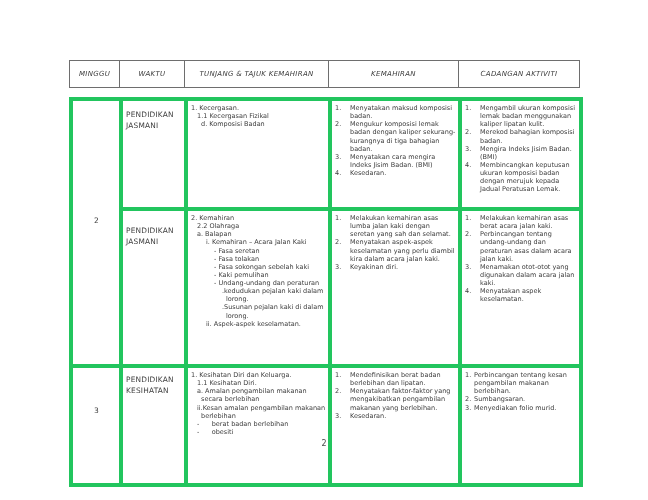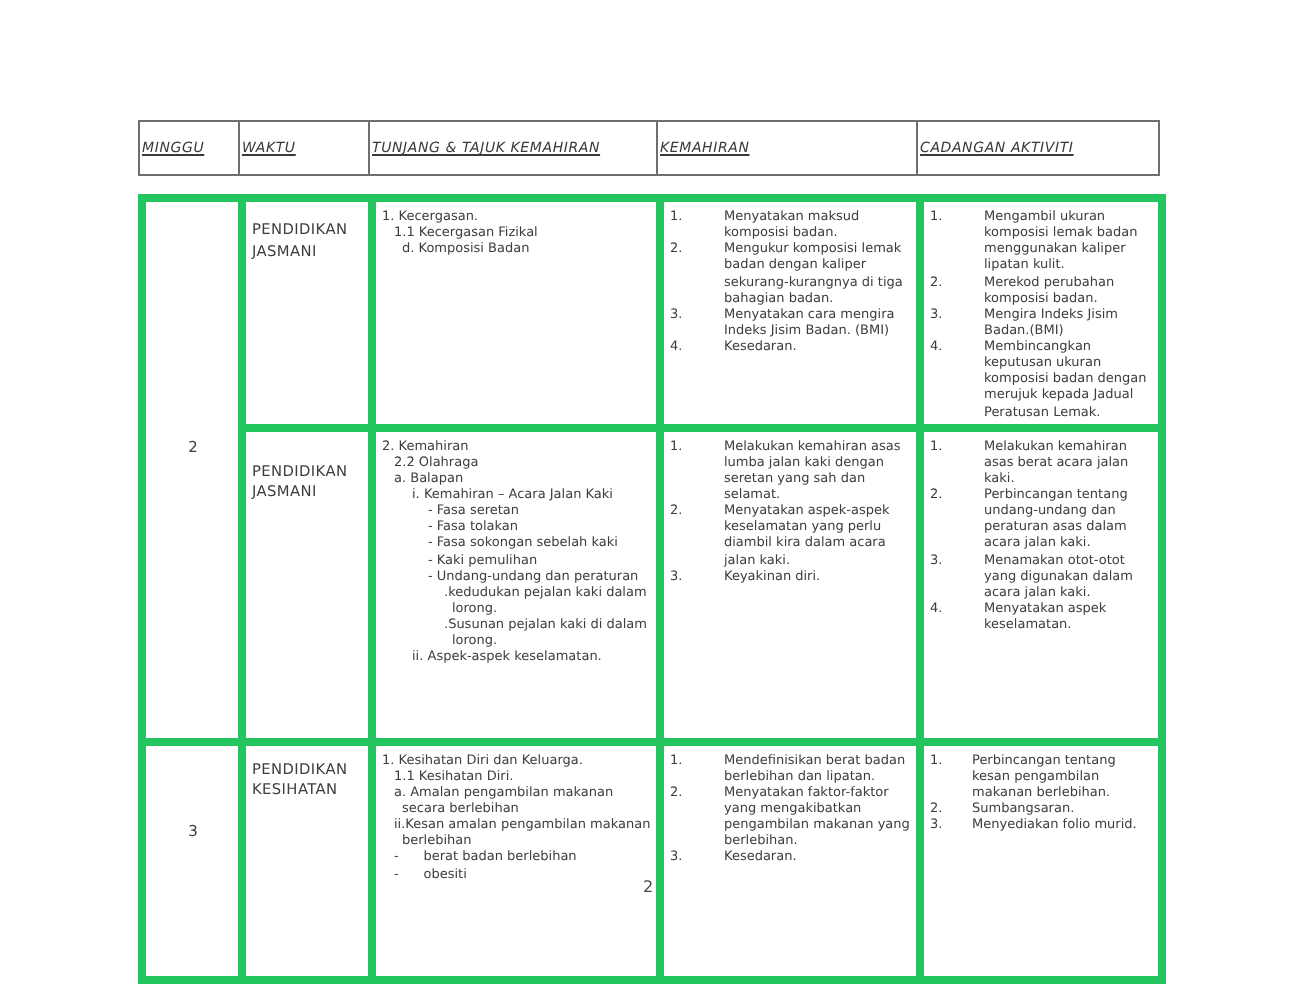--- a/index.html
+++ b/index.html
@@ -14,28 +14,27 @@
   }
   table { border-collapse: collapse; table-layout: fixed; }
   .hdr-table {
     position: absolute;
     left: 69px; top: 60px;
     width: 510px;
   }
   .hdr-table td {
     border: 1px solid #6e6e6e;
     height: 26px;
-    text-align: left;
+    text-align: center;
     vertical-align: middle;
     font-size: 7px;
     font-style: italic;
     letter-spacing: 0.3px;
     color: #3a3a3a;
     padding: 0 1px;
-    text-decoration: underline;
   }
   .body-table {
     position: absolute;
     left: 69px; top: 97px;
     width: 510px;
   }
   .body-table td {
     border: 4px solid #22c55e;
     vertical-align: top;
     font-size: 6.5px;
@@ -65,21 +64,21 @@
   .tline { white-space: pre-wrap; }
   .ind0 { padding-left: 0; }
   .ind1 { padding-left: 6px; }
   .ind2 { padding-left: 10px; }
   .ind3 { padding-left: 15px; }
   .ind4 { padding-left: 23px; }
   .ind5 { padding-left: 31px; }
   .ind6 { padding-left: 35px; }
   .nitem { display: flex; align-items: flex-start; }
   .nn { flex: 0 0 15px; }
-  .nt { flex: 1 1 auto; margin-left: 12px; }
+  .nt { flex: 1 1 auto; }
   .tight .nn { flex: 0 0 9px; }
   .page-number {
     position: absolute;
     left: 0; right: 0;
     top: 439px;
     text-align: center;
     font-size: 8px;
     color: #4a4a4a;
   }
 </style>
@@ -142,21 +141,21 @@
               <span class="nt">Kesedaran.</span>
             </div>
           </td>
       <td>
             <div class="nitem">
               <span class="nn">1.</span>
               <span class="nt">Mengambil ukuran komposisi lemak badan menggunakan kaliper lipatan kulit.</span>
             </div>
             <div class="nitem">
               <span class="nn">2.</span>
-              <span class="nt">Merekod perubahan komposisi badan.</span>
+              <span class="nt">Merekod bahagian komposisi badan.</span>
             </div>
             <div class="nitem">
               <span class="nn">3.</span>
               <span class="nt">Mengira Indeks Jisim Badan.(BMI)</span>
             </div>
             <div class="nitem">
               <span class="nn">4.</span>
               <span class="nt">Membincangkan keputusan ukuran komposisi badan dengan merujuk kepada Jadual Peratusan Lemak.</span>
             </div>
           </td>

